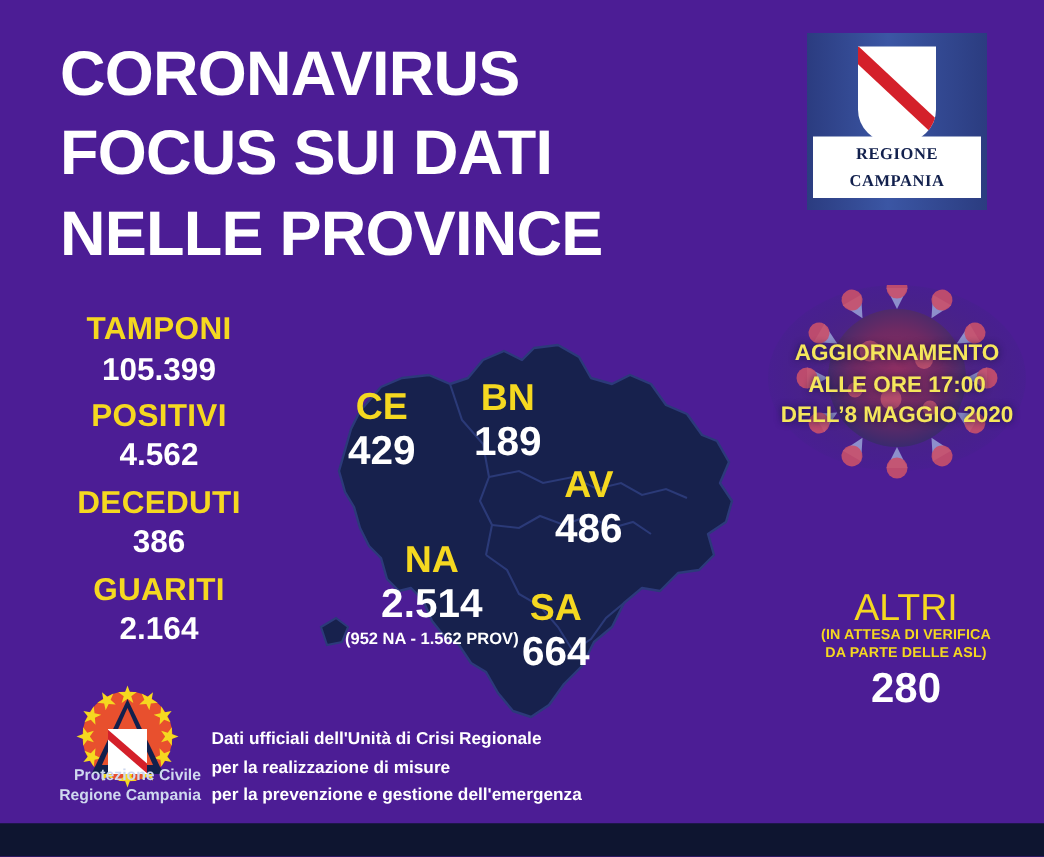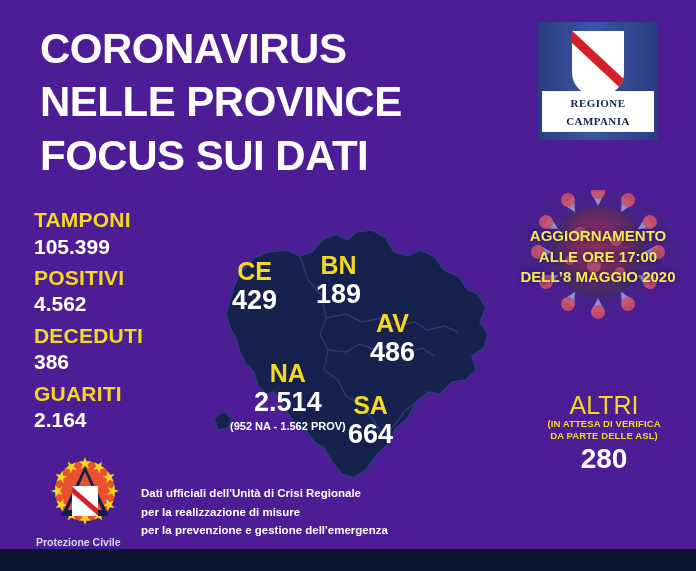--- a/index.html
+++ b/index.html
@@ -64,23 +64,24 @@
     font-family: "Liberation Serif", serif;
     font-size: 11px;
     font-weight: bold;
     color: #12204d;
     letter-spacing: 0.4px;
   }
 
   
   #stats-panel {
     position: absolute;
-    left: 34px;
+    left: 22px;
     top: 208px;
     width: 168px;
+    text-align: center;
   }
   .stat-label {
     color: #f5d820;
     font-size: 21px;
     font-weight: bold;
     line-height: 1.12;
     letter-spacing: 0.2px;
   }
   .stat-value {
     color: #ffffff;
@@ -188,22 +189,22 @@
   #pc-logo {
     position: absolute;
     left: 36px;
     top: 456px;
     width: 98px;
     height: 100px;
   }
   #pc-emblem { position: absolute; left: 9px; top: 0; width: 80px; height: 74px; }
   #pc-caption {
     position: absolute;
-    left: 0; right: 0; top: 80px;
-    text-align: left;
+    left: 0; right: 0; top: 55px;
+    text-align: right;
   }
   .pc-caption-line {
     color: #cfd8ef;
     font-size: 10.5px;
     font-weight: bold;
     line-height: 1.22;
     white-space: nowrap;
   }
 
   
@@ -221,22 +222,22 @@
     white-space: nowrap;
   }
 </style>
 </head>
 <body>
 
 <div id="infographic">
 
   <div id="title-block">
     <div class="title-line">CORONAVIRUS</div>
+    <div class="title-line">FOCUS SUI DATI</div>
     <div class="title-line">NELLE PROVINCE</div>
-    <div class="title-line">FOCUS SUI DATI</div>
   </div>
 
   <div id="regione-logo">
     <div id="shield-wrap">
       <svg viewBox="0 0 56 72" width="56" height="72">
         <path d="M2 2 H54 V44 Q54 62 28 70 Q2 62 2 44 Z" fill="#ffffff"></path>
         <clipPath id="shieldClip">
           <path d="M2 2 H54 V44 Q54 62 28 70 Q2 62 2 44 Z"></path>
         </clipPath>
         <g clip-path="url(#shieldClip)">

